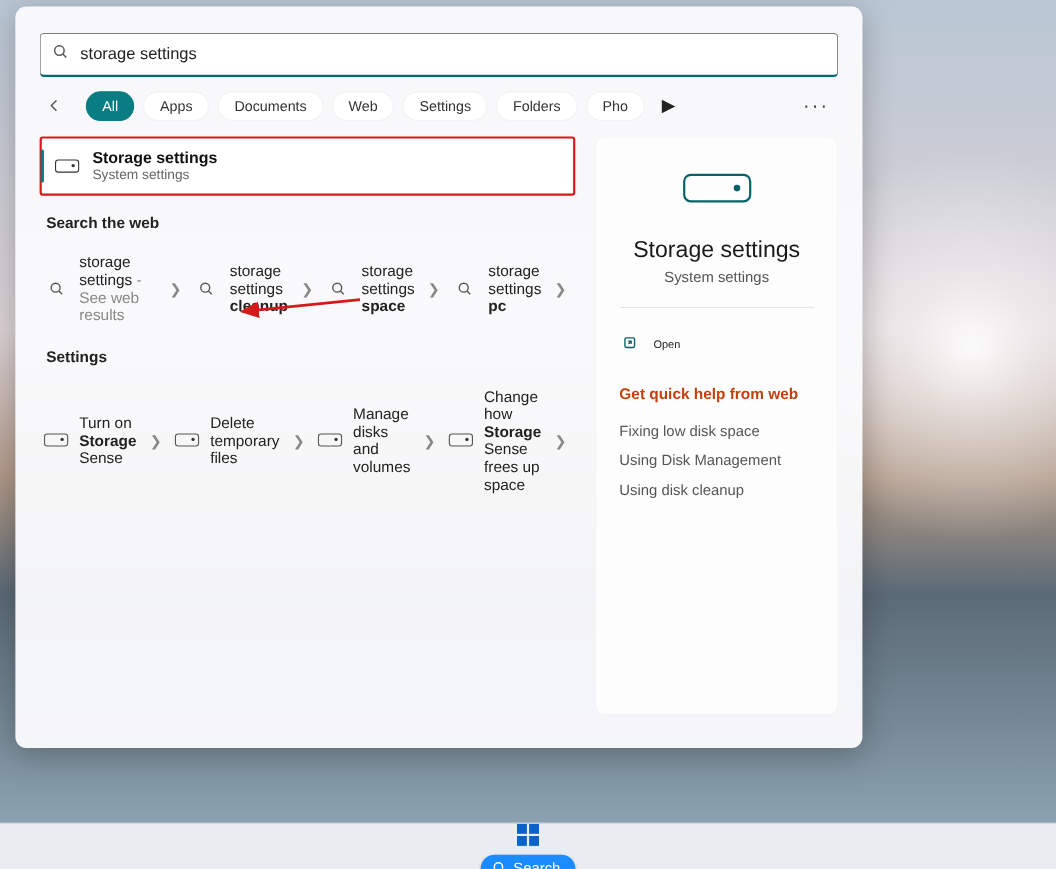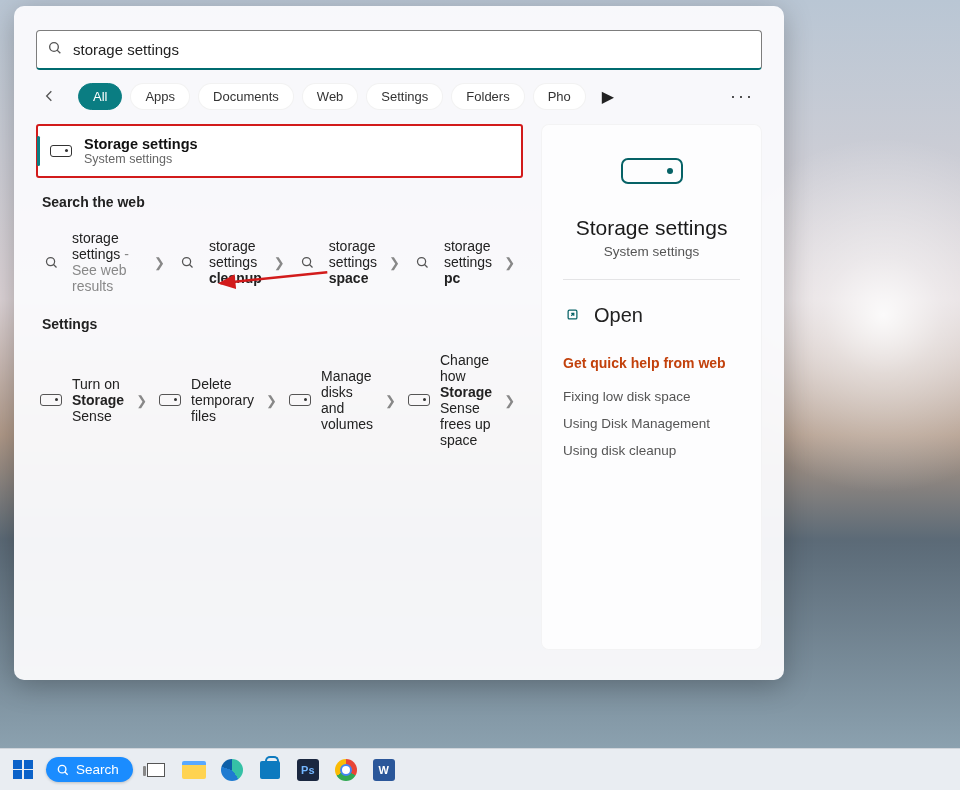--- a/index.html
+++ b/index.html
@@ -94,29 +94,29 @@
   .row .chev { color:#888; font-size:13px;}
   .row .drive-mini{border-color:#555;}
   .right .hero { display:flex; flex-direction:column; align-items:center; padding-top:10px;}
   .drive-large {
     width:62px; height:26px; border:2.5px solid #066266; border-radius:7px; position:relative; margin-bottom:32px;
   }
   .drive-large::after{content:""; position:absolute; right:8px; top:8px; width:6px; height:6px; background:#066266; border-radius:50%;}
   .hero h2{font-size:21px; font-weight:500; color:#1a1a1a;}
   .hero .sub{font-size:13.5px; color:#555; margin-top:4px;}
   .divider{height:1px; background:#e4e4e6; margin:20px 0;}
-  .open-row{display:flex; align-items:center; gap:14px; font-size:20px; color:#222; cursor:pointer; padding:4px 2px;}
+  .open-row{display:flex; align-items:center; gap:14px; font-size:10px; color:#222; cursor:pointer; padding:4px 2px;}
   .open-row svg{width:15px;height:15px;stroke:#066266;fill:none;stroke-width:2;}
   .help-h{font-size:14px; font-weight:600; color:#c2410c; margin-top:24px; margin-bottom:12px;}
   .help-link{font-size:13.5px; color:#555; padding:6px 0; cursor:pointer;}
   
   .taskbar {
     position:absolute; left:0; right:0; bottom:0; height:42px;
     background:#e9edf2; border-top:1px solid #cfd4da;
-    display:flex; align-items:center; padding:0 8px; gap:8px;
+    display:flex; align-items:center; padding:0 8px; gap:8px;flex-direction:column;
   }
   .start-btn{width:30px;height:30px;border-radius:4px;display:flex;align-items:center;justify-content:center;cursor:pointer;}
   .win-logo{display:grid;grid-template-columns:9px 9px;grid-template-rows:9px 9px;gap:1.5px;}
   .win-logo span{background:#0b62c9;}
   .search-pill{
     display:flex;align-items:center;gap:6px;background:#1a8cff;color:#fff;
     padding:5px 14px 5px 10px;border-radius:16px;font-size:13.5px;cursor:pointer;
     box-shadow:0 1px 3px rgba(0,0,0,0.2);
   }
   .search-pill svg{width:14px;height:14px;stroke:#fff;fill:none;stroke-width:2.3;}

